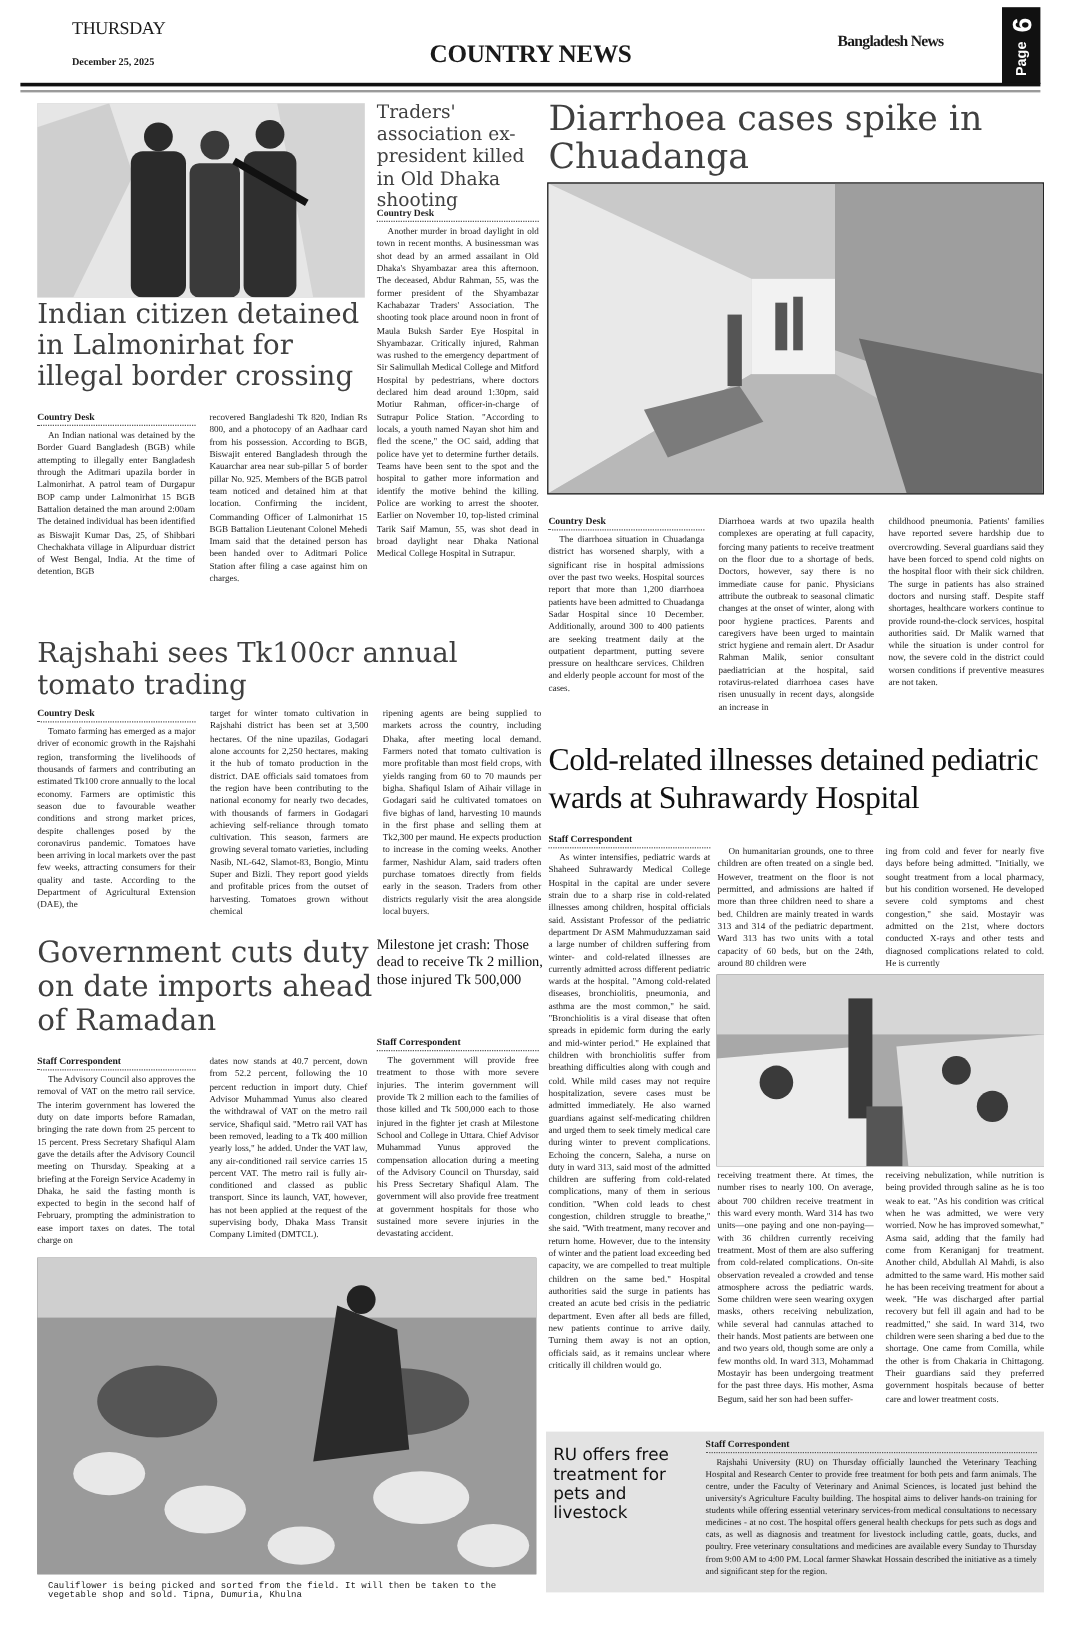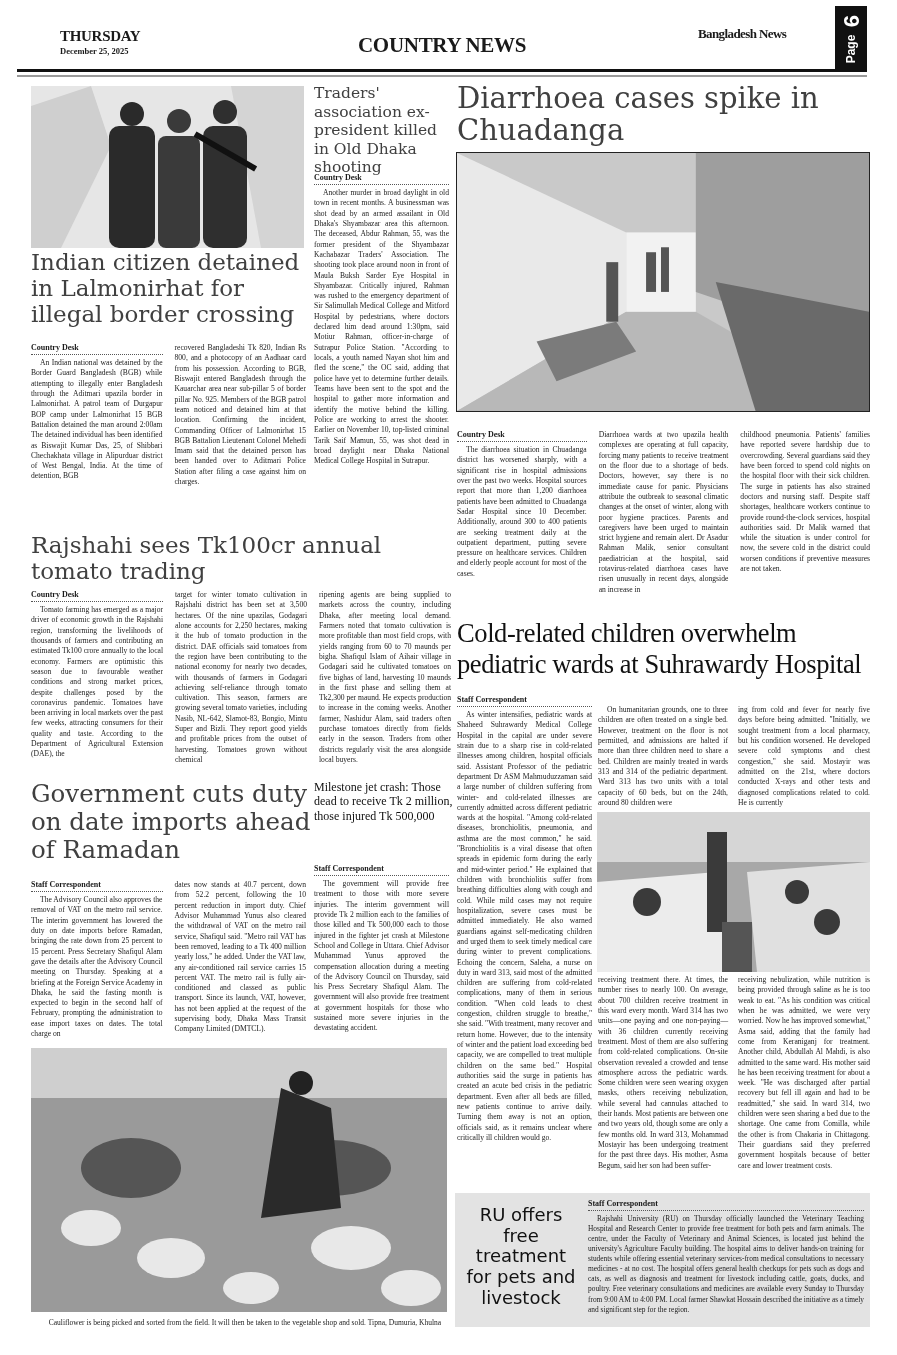--- a/index.html
+++ b/index.html
@@ -1,40 +1,40 @@
 <!DOCTYPE html>
 <html><head>
 <meta charset="utf-8">
 <style>
 *{box-sizing:border-box;margin:0;padding:0}
 html,body{width:897px;height:1355px;background:#fff;overflow:hidden}
 body{position:relative;font-family:"DejaVu Serif","Liberation Serif",serif;color:#1a1a1a}
 .abs{position:absolute}
-.masthead-day{left:60px;top:28px;font-family:"Liberation Serif",serif;font-weight:bold;font-size:15px;letter-spacing:-0.3px}
+.masthead-day{left:60px;top:16px;font-family:"Liberation Serif",serif;font-weight:normal;font-size:15px;letter-spacing:-0.3px}
 .masthead-date{left:60px;top:46px;font-family:"Liberation Serif",serif;font-weight:bold;font-size:8.5px}
 .masthead-section{left:358px;top:33px;font-family:"Liberation Serif",serif;font-weight:bold;font-size:21px;letter-spacing:-0.3px}
 .masthead-brand{left:698px;top:26px;font-family:"Liberation Serif",serif;font-weight:bold;font-size:13px;letter-spacing:-0.6px}
 .page-tab{left:835px;top:6px;width:32px;height:64px;background:#111;color:#fff;font-family:"Liberation Sans",sans-serif;font-weight:bold}
 .page-tab .num{position:absolute;left:0;top:2px;width:32px;text-align:center;font-size:22px;transform:rotate(90deg)}
 .page-tab .lbl{position:absolute;left:-8px;top:36px;width:48px;text-align:center;font-size:12px;transform:rotate(-90deg)}
 .rule-thick{left:17px;top:69px;width:850px;height:3px;background:#111}
 .rule-thin{left:17px;top:75px;width:850px;height:2px;background:#9a9a9a}
 .photo{background:#888;overflow:hidden}
 .photo svg{display:block;width:100%;height:100%}
 .hl{font-family:"DejaVu Serif",serif;color:#404040;line-height:1.12;font-weight:normal}
 .hl-cond{font-family:"Liberation Serif",serif;color:#111;line-height:1.1}
 .byline{font-family:"Liberation Serif",serif;font-weight:bold;font-size:8px;padding-bottom:2px;border-bottom:1px dotted #555;margin-bottom:3px}
 .body-text{font-family:"Liberation Serif",serif;font-size:7.6px;line-height:1.36;text-align:justify;color:#222}
 .body-text p{text-indent:9px}
 .cols3{display:grid;grid-template-columns:1fr 1fr 1fr;column-gap:12px}
 .cols2{display:grid;grid-template-columns:1fr 1fr;column-gap:12px}
 .ru-box{left:455px;top:1193px;width:415px;height:134px;background:#e3e3e3}
-.ru-title{position:absolute;left:6px;top:12px;width:120px;text-align:center;font-family:"DejaVu Sans",sans-serif;font-size:18px;line-height:1.15;color:#111}
+.ru-title{position:absolute;left:6px;top:12px;width:120px;text-align:left;font-family:"DejaVu Sans",sans-serif;font-size:14px;line-height:1.15;color:#111}
 .ru-body{position:absolute;left:133px;top:6px;width:276px}
-.caption{left:40px;top:1318px;width:410px;font-family:Liberation Serif, serif;font-size:7.5px;text-align:center;color:#222}
+.caption{left:40px;top:1318px;width:410px;font-family:Liberation Mono, monospace;font-size:7.5px;text-align:left;color:#222}
 </style>
 </head>
 <body>
 
 <div class="abs masthead-day">THURSDAY</div>
 <div class="abs masthead-date">December 25, 2025</div>
 <div class="abs masthead-section">COUNTRY NEWS</div>
 <div class="abs masthead-brand">Bangladesh News</div>
 <div class="abs page-tab">
   <div class="num">9</div>
@@ -154,21 +154,21 @@
 </div>
 
 <div class="abs hl-cond" style="left:314px;top:780px;width:140px;font-size:12px;line-height:1.2">Milestone jet crash: Those dead to receive Tk 2 million, those injured Tk 500,000</div>
 <div class="abs" style="left:314px;top:864px;width:135px">
   <div class="byline">Staff Correspondent</div>
   <div class="body-text">
       <p>The government will provide free treatment to those with more severe injuries. The interim government will provide Tk 2 million each to the families of those killed and Tk 500,000 each to those injured in the fighter jet crash at Milestone School and College in Uttara. Chief Advisor Muhammad Yunus approved the compensation allocation during a meeting of the Advisory Council on Thursday, said his Press Secretary Shafiqul Alam. The government will also provide free treatment at government hospitals for those who sustained more severe injuries in the devastating accident.</p>
     </div>
 </div>
 
-<div class="abs hl-cond" style="left:457px;top:618px;width:420px;font-size:26.5px;line-height:1.16;letter-spacing:-0.4px">Cold-related children overwhelm pediatric wards at Suhrawardy Hospital</div>
+<div class="abs hl-cond" style="left:457px;top:618px;width:420px;font-size:26.5px;line-height:1.16;letter-spacing:-0.4px">Cold-related illnesses detained pediatric wards at Suhrawardy Hospital</div>
 <div class="abs" style="left:457px;top:695px;width:135px">
   <div class="byline">Staff Correspondent</div>
   <div class="body-text">
       <p>As winter intensifies, pediatric wards at Shaheed Suhrawardy Medical College Hospital in the capital are under severe strain due to a sharp rise in cold-related illnesses among children, hospital officials said. Assistant Professor of the pediatric department Dr ASM Mahmuduzzaman said a large number of children suffering from winter- and cold-related illnesses are currently admitted across different pediatric wards at the hospital. "Among cold-related diseases, bronchiolitis, pneumonia, and asthma are the most common," he said. "Bronchiolitis is a viral disease that often spreads in epidemic form during the early and mid-winter period." He explained that children with bronchiolitis suffer from breathing difficulties along with cough and cold. While mild cases may not require hospitalization, severe cases must be admitted immediately. He also warned guardians against self-medicating children and urged them to seek timely medical care during winter to prevent complications. Echoing the concern, Saleha, a nurse on duty in ward 313, said most of the admitted children are suffering from cold-related complications, many of them in serious condition. "When cold leads to chest congestion, children struggle to breathe," she said. "With treatment, many recover and return home. However, due to the intensity of winter and the patient load exceeding bed capacity, we are compelled to treat multiple children on the same bed." Hospital authorities said the surge in patients has created an acute bed crisis in the pediatric department. Even after all beds are filled, new patients continue to arrive daily. Turning them away is not an option, officials said, as it remains unclear where critically ill children would go.</p>
     </div>
 </div>
 <div class="abs body-text" style="left:598px;top:705px;width:130px">
     <p>On humanitarian grounds, one to three children are often treated on a single bed. However, treatment on the floor is not permitted, and admissions are halted if more than three children need to share a bed. Children are mainly treated in wards 313 and 314 of the pediatric department. Ward 313 has two units with a total capacity of 60 beds, but on the 24th, around 80 children were</p>
   </div>
 <div class="abs body-text" style="left:738px;top:705px;width:132px">

